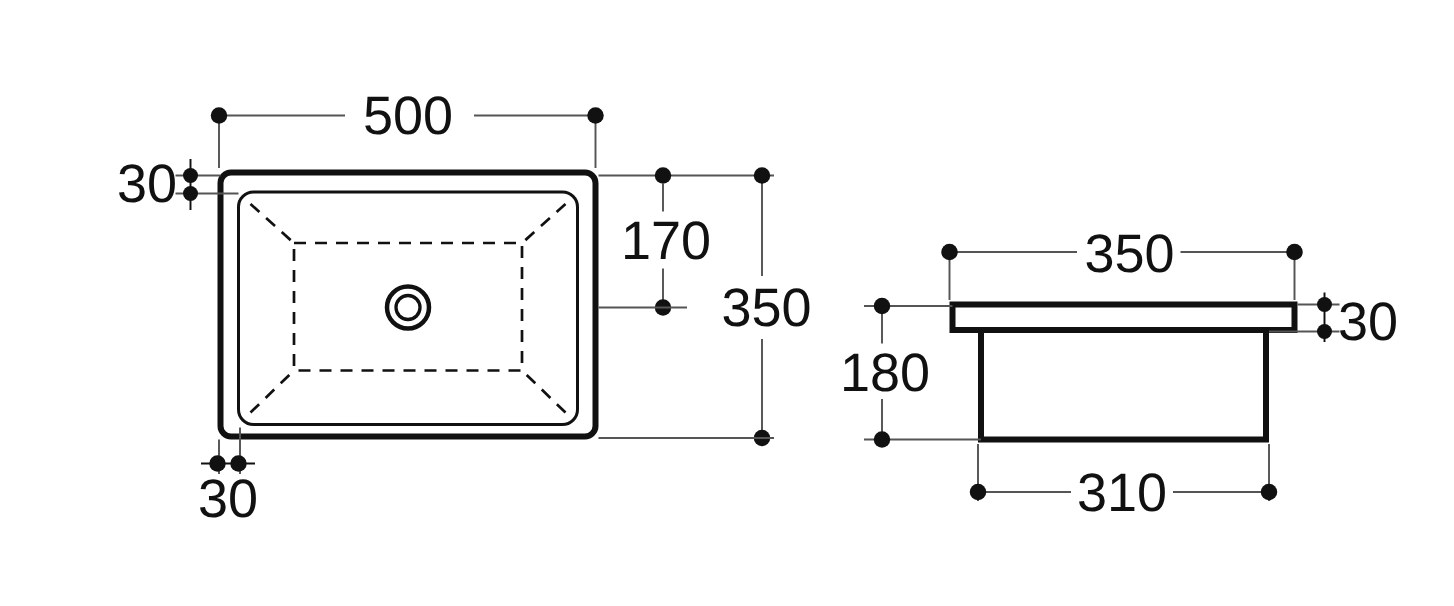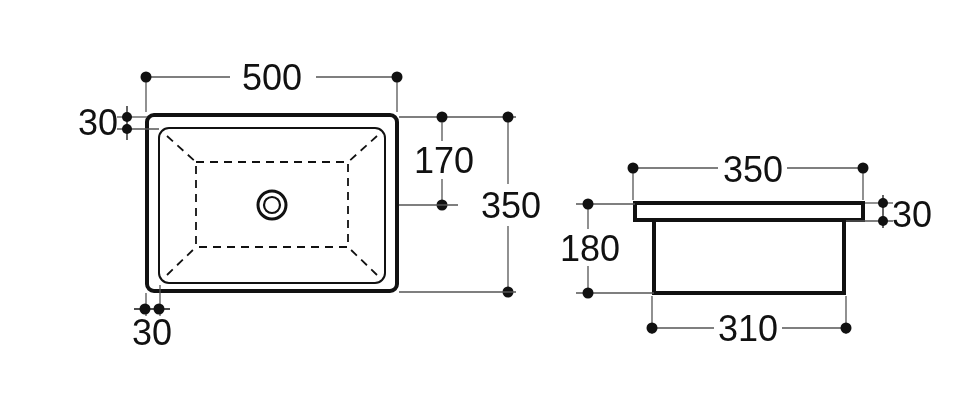--- a/index.html
+++ b/index.html
@@ -7,20 +7,21 @@
     padding: 0;
     background: #ffffff;
   }
   .stage {
     position: relative;
     width: 969px;
     height: 404px;
     background: #ffffff;
     overflow: hidden;
     font-family: "Liberation Sans", sans-serif;
+    border-radius: 32px;
   }
   svg text {
     font-family: "Liberation Sans", sans-serif;
     font-size: 36px;
     fill: #111111;
   }
 </style>
 </head>
 <body>
 

